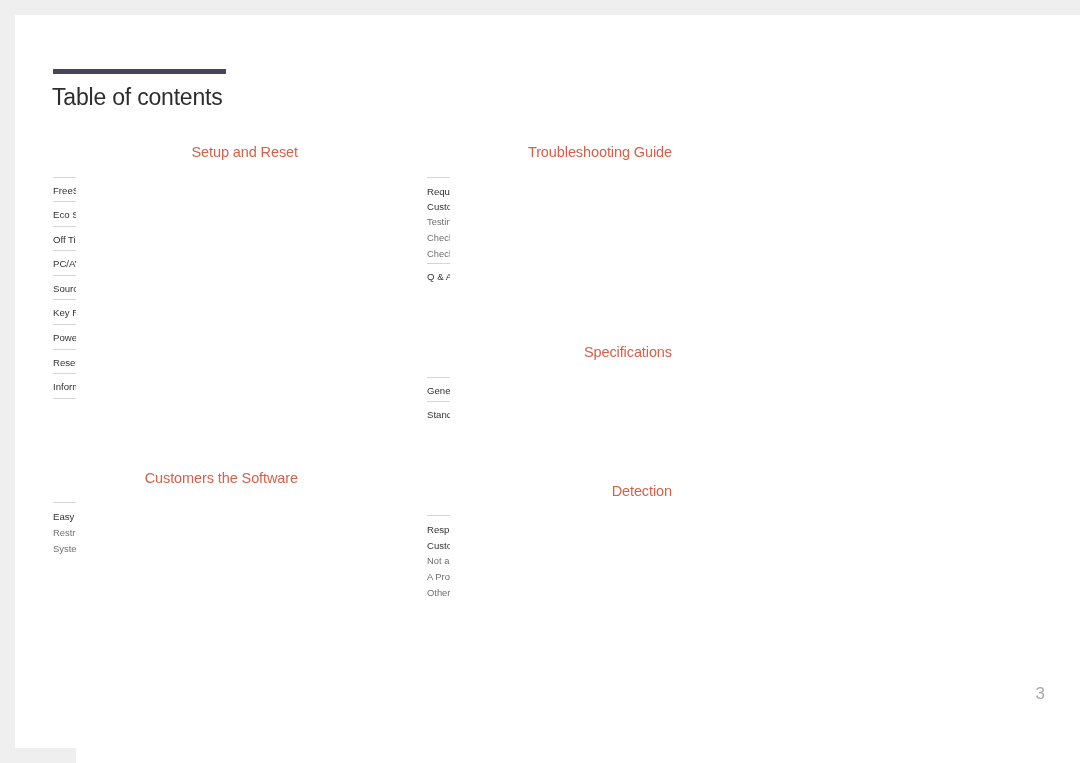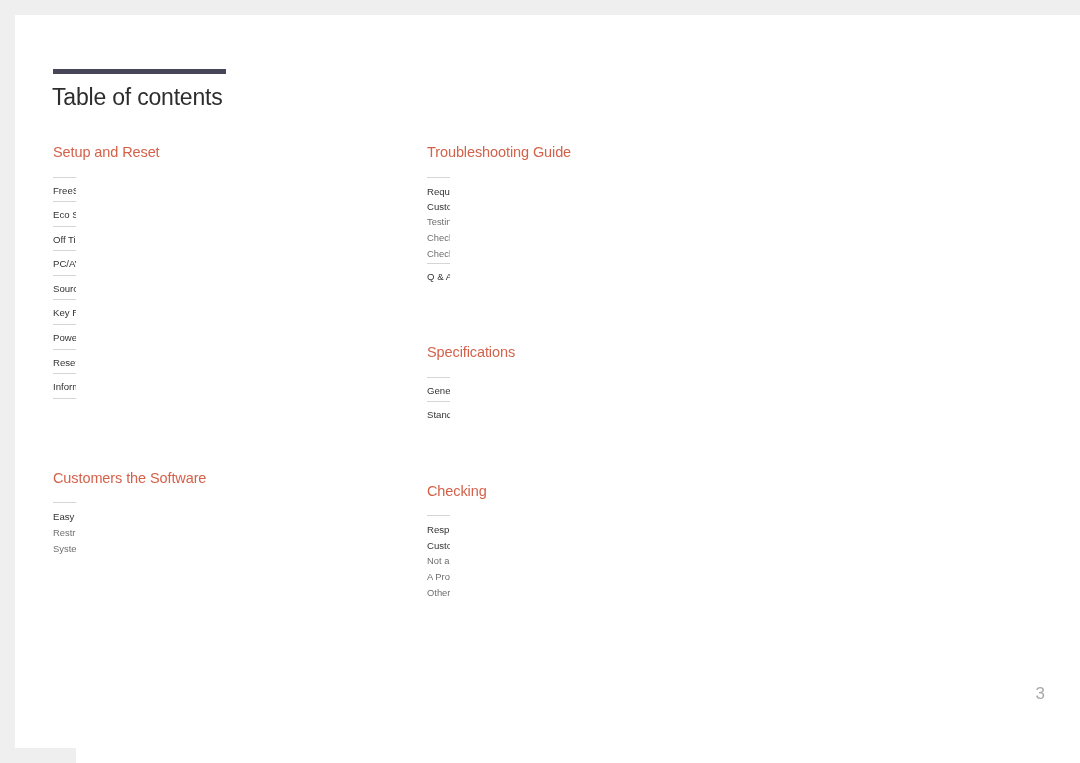--- a/index.html
+++ b/index.html
@@ -52,20 +52,21 @@
   .col-right { left: 412px; width: 245px; }
 
   .section { position: relative; }
 
   .section-heading {
     font-size: 14.5px;
     color: #d4614a;
     letter-spacing: -0.1px;
     white-space: nowrap;
     line-height: 1;
+    text-align: right;
   }
 
   
   .toc-list {
     list-style: none;
     margin: 0;
     padding: 0;
   }
   .toc-row {
     display: flex;
@@ -247,21 +248,21 @@
         <li class="toc-row lvl1">
           <span class="label">Standard Signal Mode Table</span>
           <span class="page">43</span>
         </li>
       </ul>
     </div>
 
     <div class="section-gap-md"></div>
 
     <div class="section">
-      <div class="section-heading">Checking</div>
+      <div class="section-heading">Detection</div>
       <div class="gap-after-heading"></div>
       <ul class="toc-list wide-rule">
         <li class="toc-row lvl1 tight">
           <span class="label">Responsibility for the Pay Service (Cost to Customers)</span>
           <span class="page">45</span>
         </li>
         <li class="toc-row lvl2">
           <span class="label">Not a product defect</span>
           <span class="page">45</span>
         </li>

